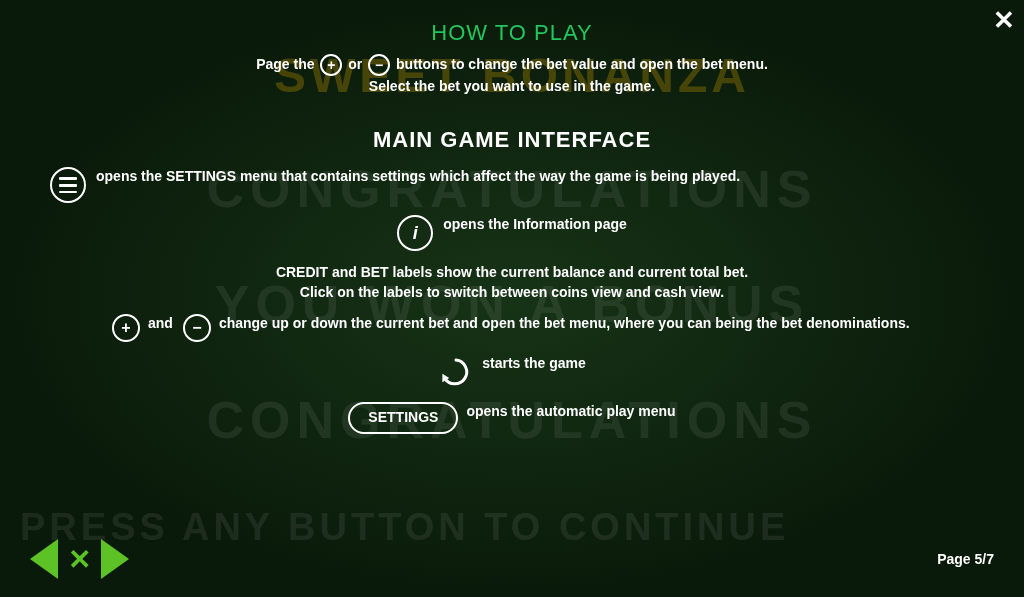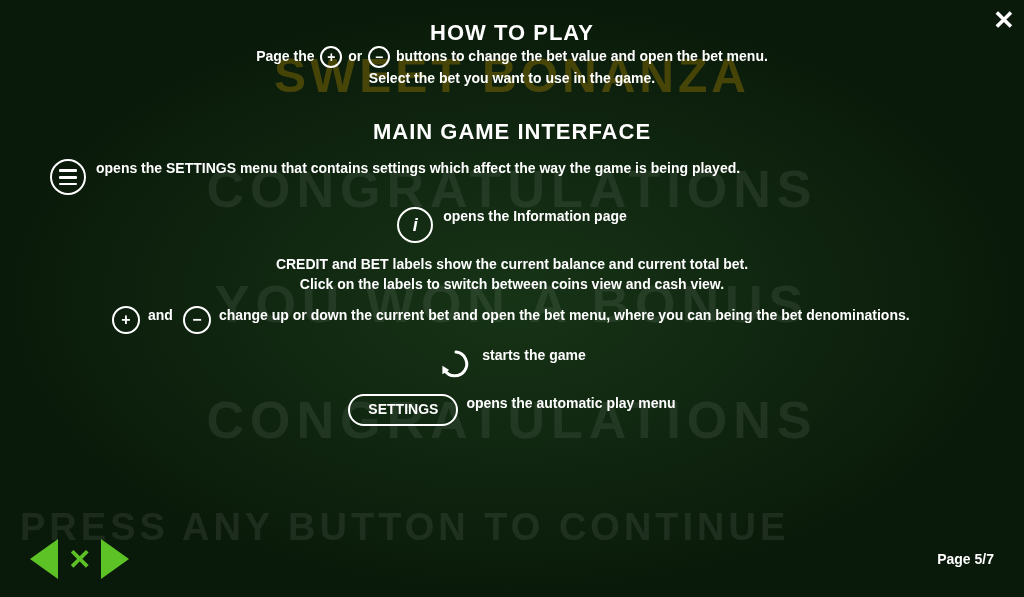--- a/index.html
+++ b/index.html
@@ -84,22 +84,23 @@
     }
 
     
     .how-to-play {
       text-align: center;
       padding: 10px 60px 0 60px;
     }
 
     .section-title {
       font-size: 22px;
-      font-weight: 700;
-      color: #ffffff;
+      font-weight: 400;
+      color: #22c55e;
+      margin-bottom: 8px;
       text-transform: uppercase;
       letter-spacing: 1px;
     }
 
     .how-to-play p {
       font-size: 14px;
       color: #fff;
       line-height: 1.5;
       font-weight: bold;
     }

